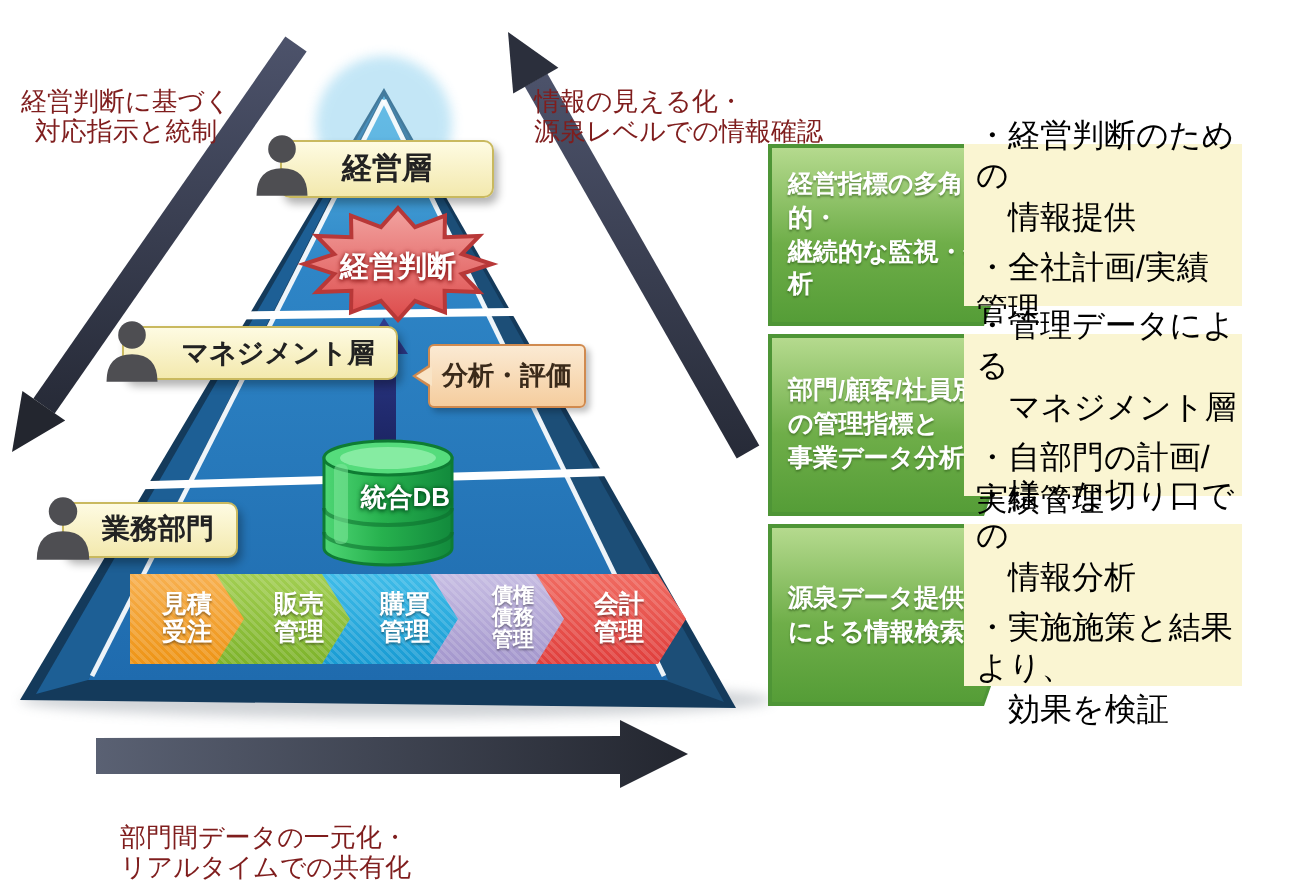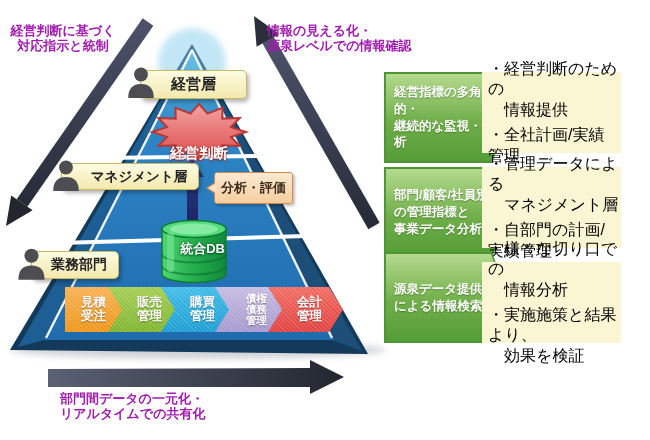--- a/index.html
+++ b/index.html
@@ -1,28 +1,28 @@
 <!DOCTYPE html>
 <html><head>
 <meta charset="utf-8">
 <style>
   html,body{margin:0;padding:0;}
   body{font-family:"Liberation Sans","DejaVu Sans",sans-serif;background:#fff;}
   #stage{position:relative;width:650px;height:440px;background:#fff;overflow:hidden;}
   #art{position:absolute;left:0;top:0;z-index:0;}
-  .txt{position:absolute;color:#a21caf;font-weight:bold;white-space:pre-line;z-index:3;}
+  .txt{position:absolute;color:#7f1d1d;font-weight:normal;white-space:pre-line;z-index:3;margin-top:20px;}
   .ann{font-size:13px;line-height:1.18;letter-spacing:0;}
   
   .tierlabel{position:absolute;z-index:4;background:linear-gradient(#FEFBE2,#F3E9AE);
     border:1px solid #C9B95F;border-radius:5px;box-shadow:2px 3px 4px rgba(0,0,0,.3);
     display:flex;align-items:center;justify-content:center;color:#222;font-weight:bold;}
   .person{position:absolute;z-index:5;}
   
   .bursttxt{position:absolute;z-index:4;color:#fff;font-weight:bold;font-size:14.5px;text-align:center;
-    text-shadow:0 1px 2px rgba(140,20,20,.9),0 0 2px rgba(140,20,20,.8);margin-top:20px;}
+    text-shadow:0 1px 2px rgba(140,20,20,.9),0 0 2px rgba(140,20,20,.8);}
   
   .callout{position:absolute;left:214px;top:172px;width:77px;height:30px;z-index:4;
     background:linear-gradient(#FBEAD3,#F5CD9E);border:1px solid #D08A4F;border-radius:3px;
     box-shadow:2px 2px 3px rgba(0,0,0,.25);display:flex;align-items:center;justify-content:center;
     color:#3A2A1A;font-weight:bold;font-size:13px;}
   .callout:before{content:"";position:absolute;left:-9px;top:9px;border:6px solid transparent;
     border-right:9px solid #D08A4F;border-left:0;}
   .callout:after{content:"";position:absolute;left:-7px;top:10px;border:5px solid transparent;
     border-right:8px solid #F9E4C6;border-left:0;}
   
@@ -205,21 +205,21 @@
     <div class="inner">部門/顧客/社員別
 の管理指標と
 事業データ分析</div>
   </div>
   <div class="ybox" style="top:167px;">
     <div>・管理データによる
 　マネジメント層</div>
     <div>・自部門の計画/実績管理</div>
   </div>
 
-  <div class="gbox" style="top:252px;justify-content:flex-end;">
+  <div class="gbox" style="top:262px;justify-content:flex-end;">
     <div class="inner">源泉データ提供
 による情報検索</div>
   </div>
   <div class="ybox" style="top:262px;">
     <div>・様々な切り口での
 　情報分析</div>
     <div>・実施施策と結果より、
 　効果を検証</div>
   </div>
 

